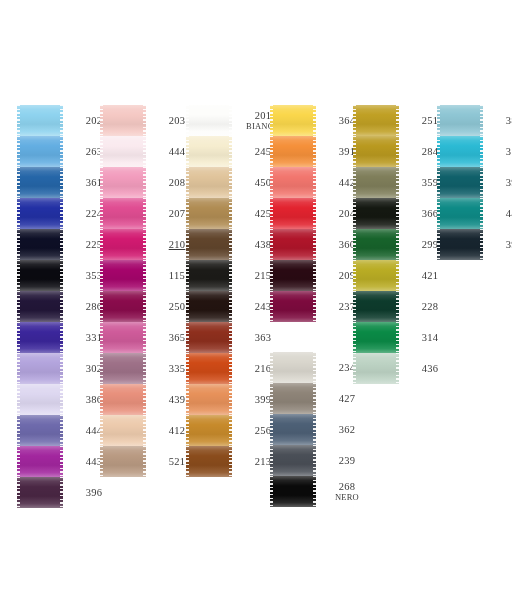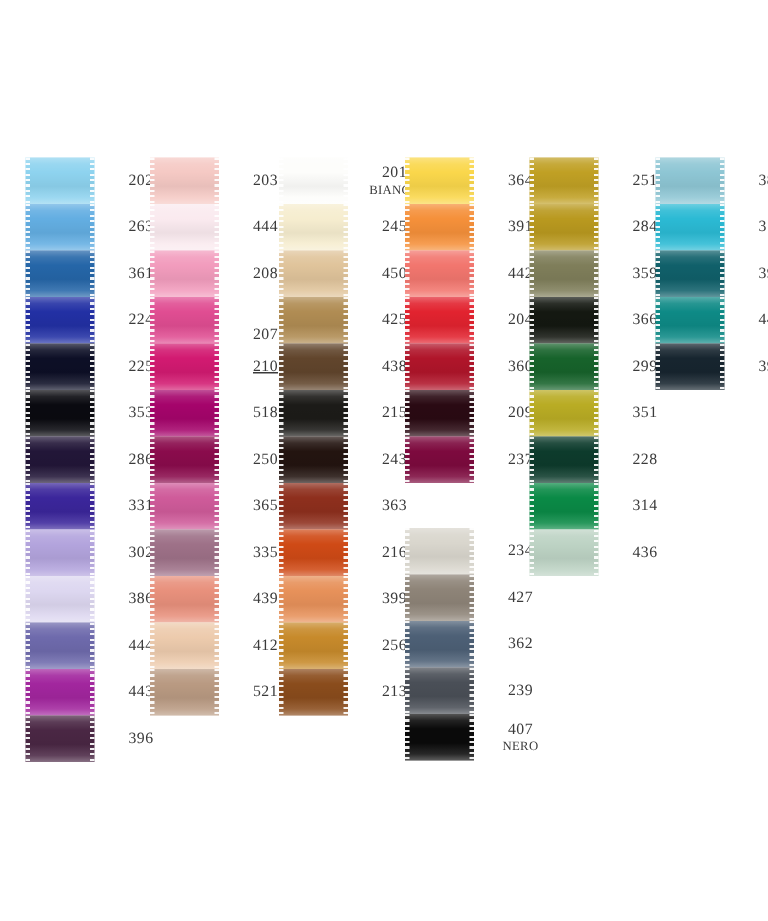--- a/index.html
+++ b/index.html
@@ -303,21 +303,21 @@
             <span class="code">208</span>
           </div>
         </div>
         <div class="swatch-row" style="height: 31px;">
           <div class="swatch" style="width: 46px; height: 31px;">
             <div class="ribbon" style="width: 46px; height: 31px; background: rgb(224, 77, 146);"></div>
             <div class="sheen"></div>
             <div class="edge-l"></div>
             <div class="edge-r"></div>
           </div>
-          <div class="label" style="color: rgb(58, 58, 58); justify-content: flex-end;">
+          <div class="label" style="color: rgb(58, 58, 58);">
             <span class="code">207</span>
           </div>
         </div>
         <div class="swatch-row" style="height: 31px;">
           <div class="swatch" style="width: 46px; height: 31px;">
             <div class="ribbon" style="width: 46px; height: 31px; background: rgb(210, 26, 113);"></div>
             <div class="sheen"></div>
             <div class="edge-l"></div>
             <div class="edge-r"></div>
           </div>
@@ -326,21 +326,21 @@
           </div>
         </div>
         <div class="swatch-row" style="height: 31px;">
           <div class="swatch" style="width: 46px; height: 31px;">
             <div class="ribbon" style="width: 46px; height: 31px; background: rgb(165, 4, 107);"></div>
             <div class="sheen"></div>
             <div class="edge-l"></div>
             <div class="edge-r"></div>
           </div>
           <div class="label" style="color: rgb(58, 58, 58);">
-            <span class="code">518</span>
+            <span class="code">115</span>
           </div>
         </div>
         <div class="swatch-row" style="height: 31px;">
           <div class="swatch" style="width: 46px; height: 31px;">
             <div class="ribbon" style="width: 46px; height: 31px; background: rgb(138, 11, 76);"></div>
             <div class="sheen"></div>
             <div class="edge-l"></div>
             <div class="edge-r"></div>
           </div>
           <div class="label" style="color: rgb(58, 58, 58);">
@@ -667,21 +667,21 @@
           </div>
         </div>
         <div class="swatch-row" style="height: 31px;">
           <div class="swatch" style="width: 46px; height: 31px;">
             <div class="ribbon" style="width: 46px; height: 31px; background: rgb(10, 10, 10);"></div>
             <div class="sheen"></div>
             <div class="edge-l"></div>
             <div class="edge-r"></div>
           </div>
           <div class="label" style="color: rgb(58, 58, 58);">
-            <span class="code">407</span>
+            <span class="code">268</span>
             <span class="sub">NERO</span>
           </div>
         </div>
       </div>
     </div>
     <div class="column" style="left: 353px;">
       <div class="group" style="top: 105px;">
         <div class="swatch-row" style="height: 31px;">
           <div class="swatch" style="width: 46px; height: 31px;">
             <div class="ribbon" style="width: 46px; height: 31px; background: rgb(192, 160, 36);"></div>
@@ -738,21 +738,21 @@
           </div>
         </div>
         <div class="swatch-row" style="height: 31px;">
           <div class="swatch" style="width: 46px; height: 31px;">
             <div class="ribbon" style="width: 46px; height: 31px; background: rgb(185, 172, 36);"></div>
             <div class="sheen"></div>
             <div class="edge-l"></div>
             <div class="edge-r"></div>
           </div>
           <div class="label" style="color: rgb(58, 58, 58);">
-            <span class="code">351</span>
+            <span class="code">421</span>
           </div>
         </div>
         <div class="swatch-row" style="height: 31px;">
           <div class="swatch" style="width: 46px; height: 31px;">
             <div class="ribbon" style="width: 46px; height: 31px; background: rgb(13, 59, 44);"></div>
             <div class="sheen"></div>
             <div class="edge-l"></div>
             <div class="edge-r"></div>
           </div>
           <div class="label" style="color: rgb(58, 58, 58);">

